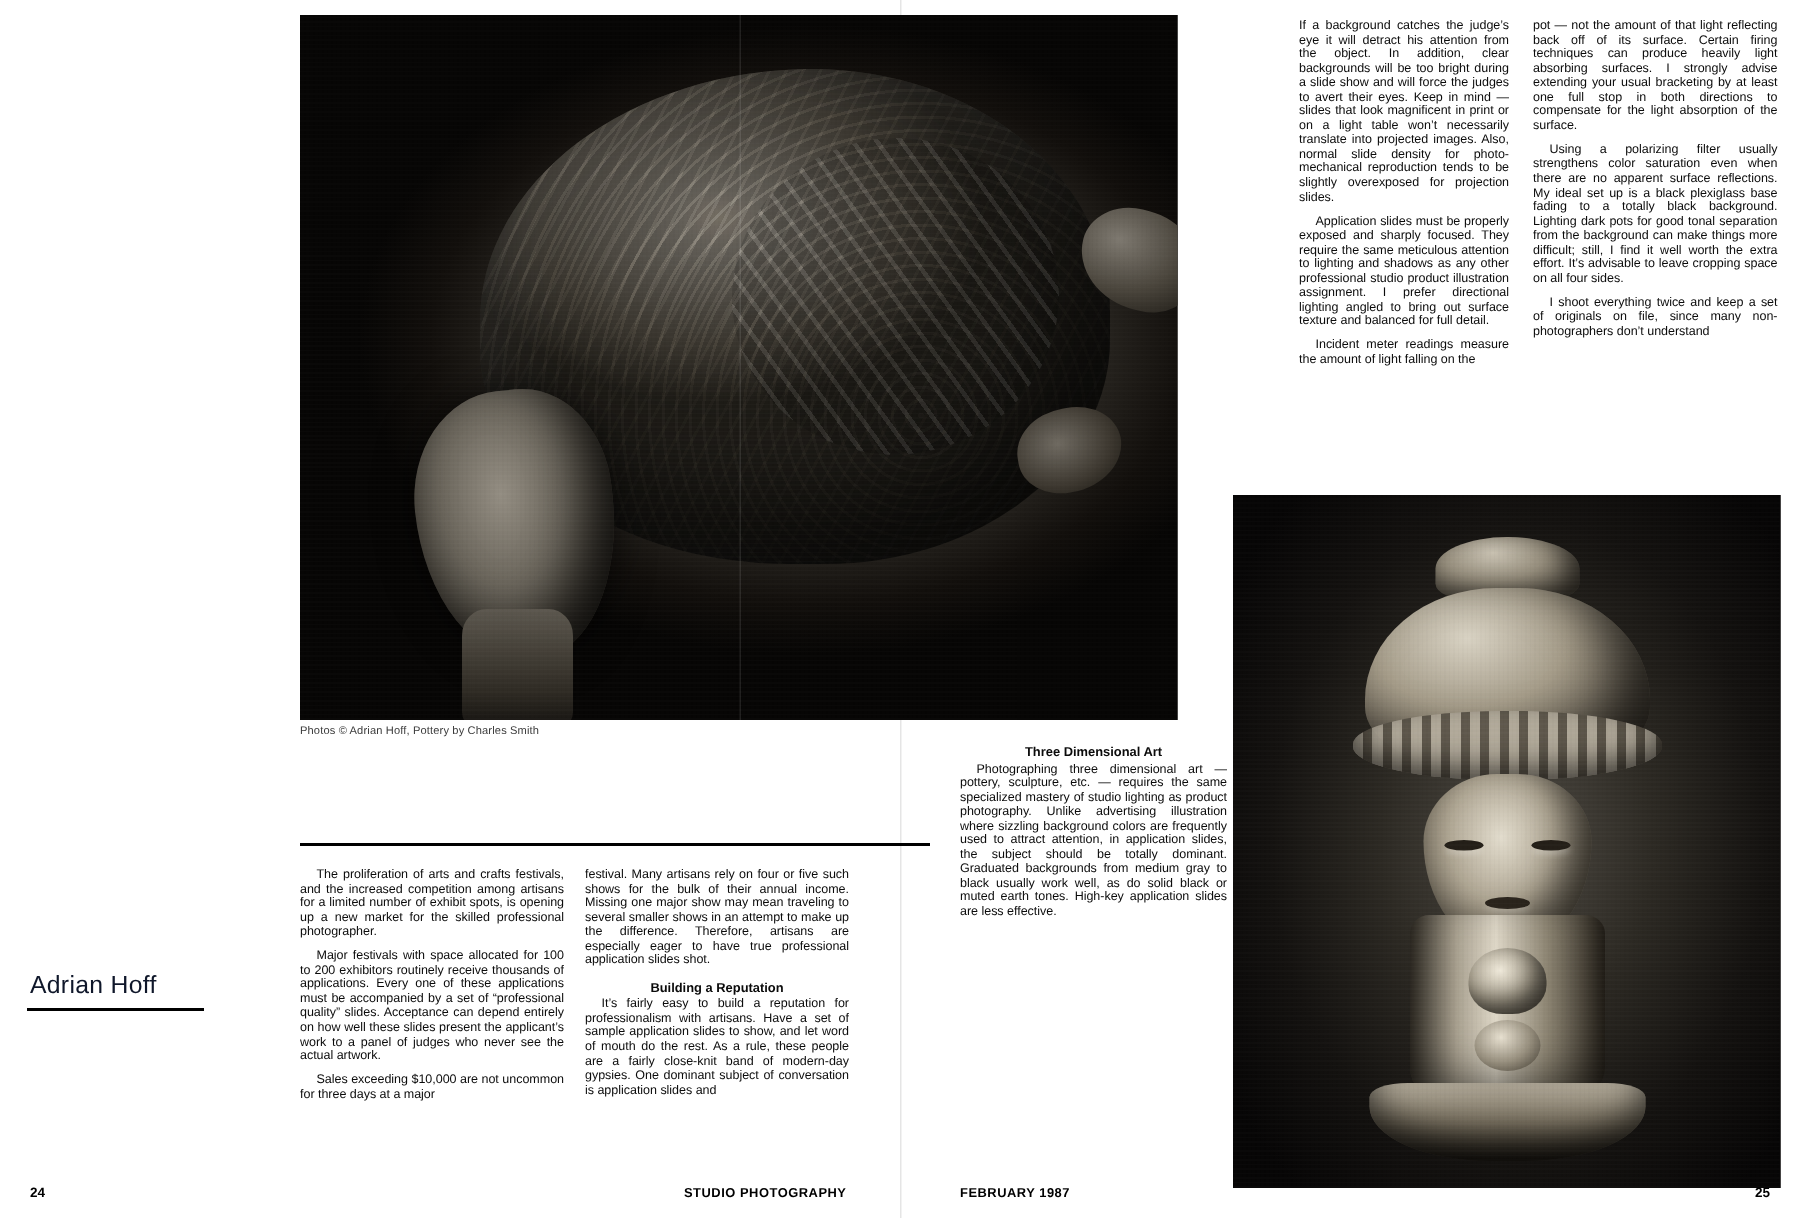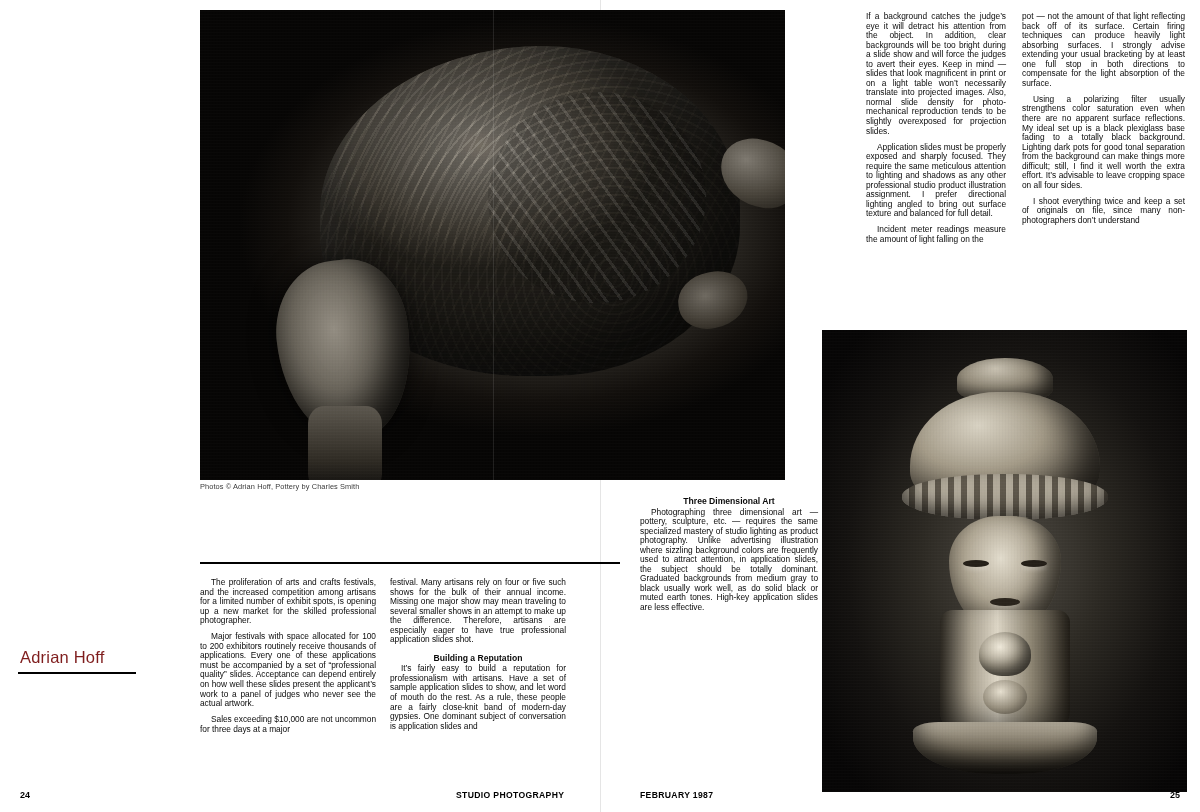--- a/index.html
+++ b/index.html
@@ -91,21 +91,21 @@
     letter-spacing:-1px;
     line-height:1.04;
     color:#000;
     white-space:nowrap;
   }
   .rule-under-head{
     position:absolute;left:200px;top:562px;width:420px;height:2px;background:#000;
   }
   .byline{
     position:absolute;left:20px;top:648px;width:180px;
-    font-size:16.5px;font-weight:400;color:#7f1d1d;letter-spacing:.2px;
+    font-size:16.5px;font-weight:400;color:#0f172a;letter-spacing:.2px;
   }
   .byline-rule{
     position:absolute;left:18px;top:672px;width:118px;height:1.6px;background:#000;
   }
 
   
   .col{
     position:absolute;
     font-size:8.35px;
     line-height:9.55px;

